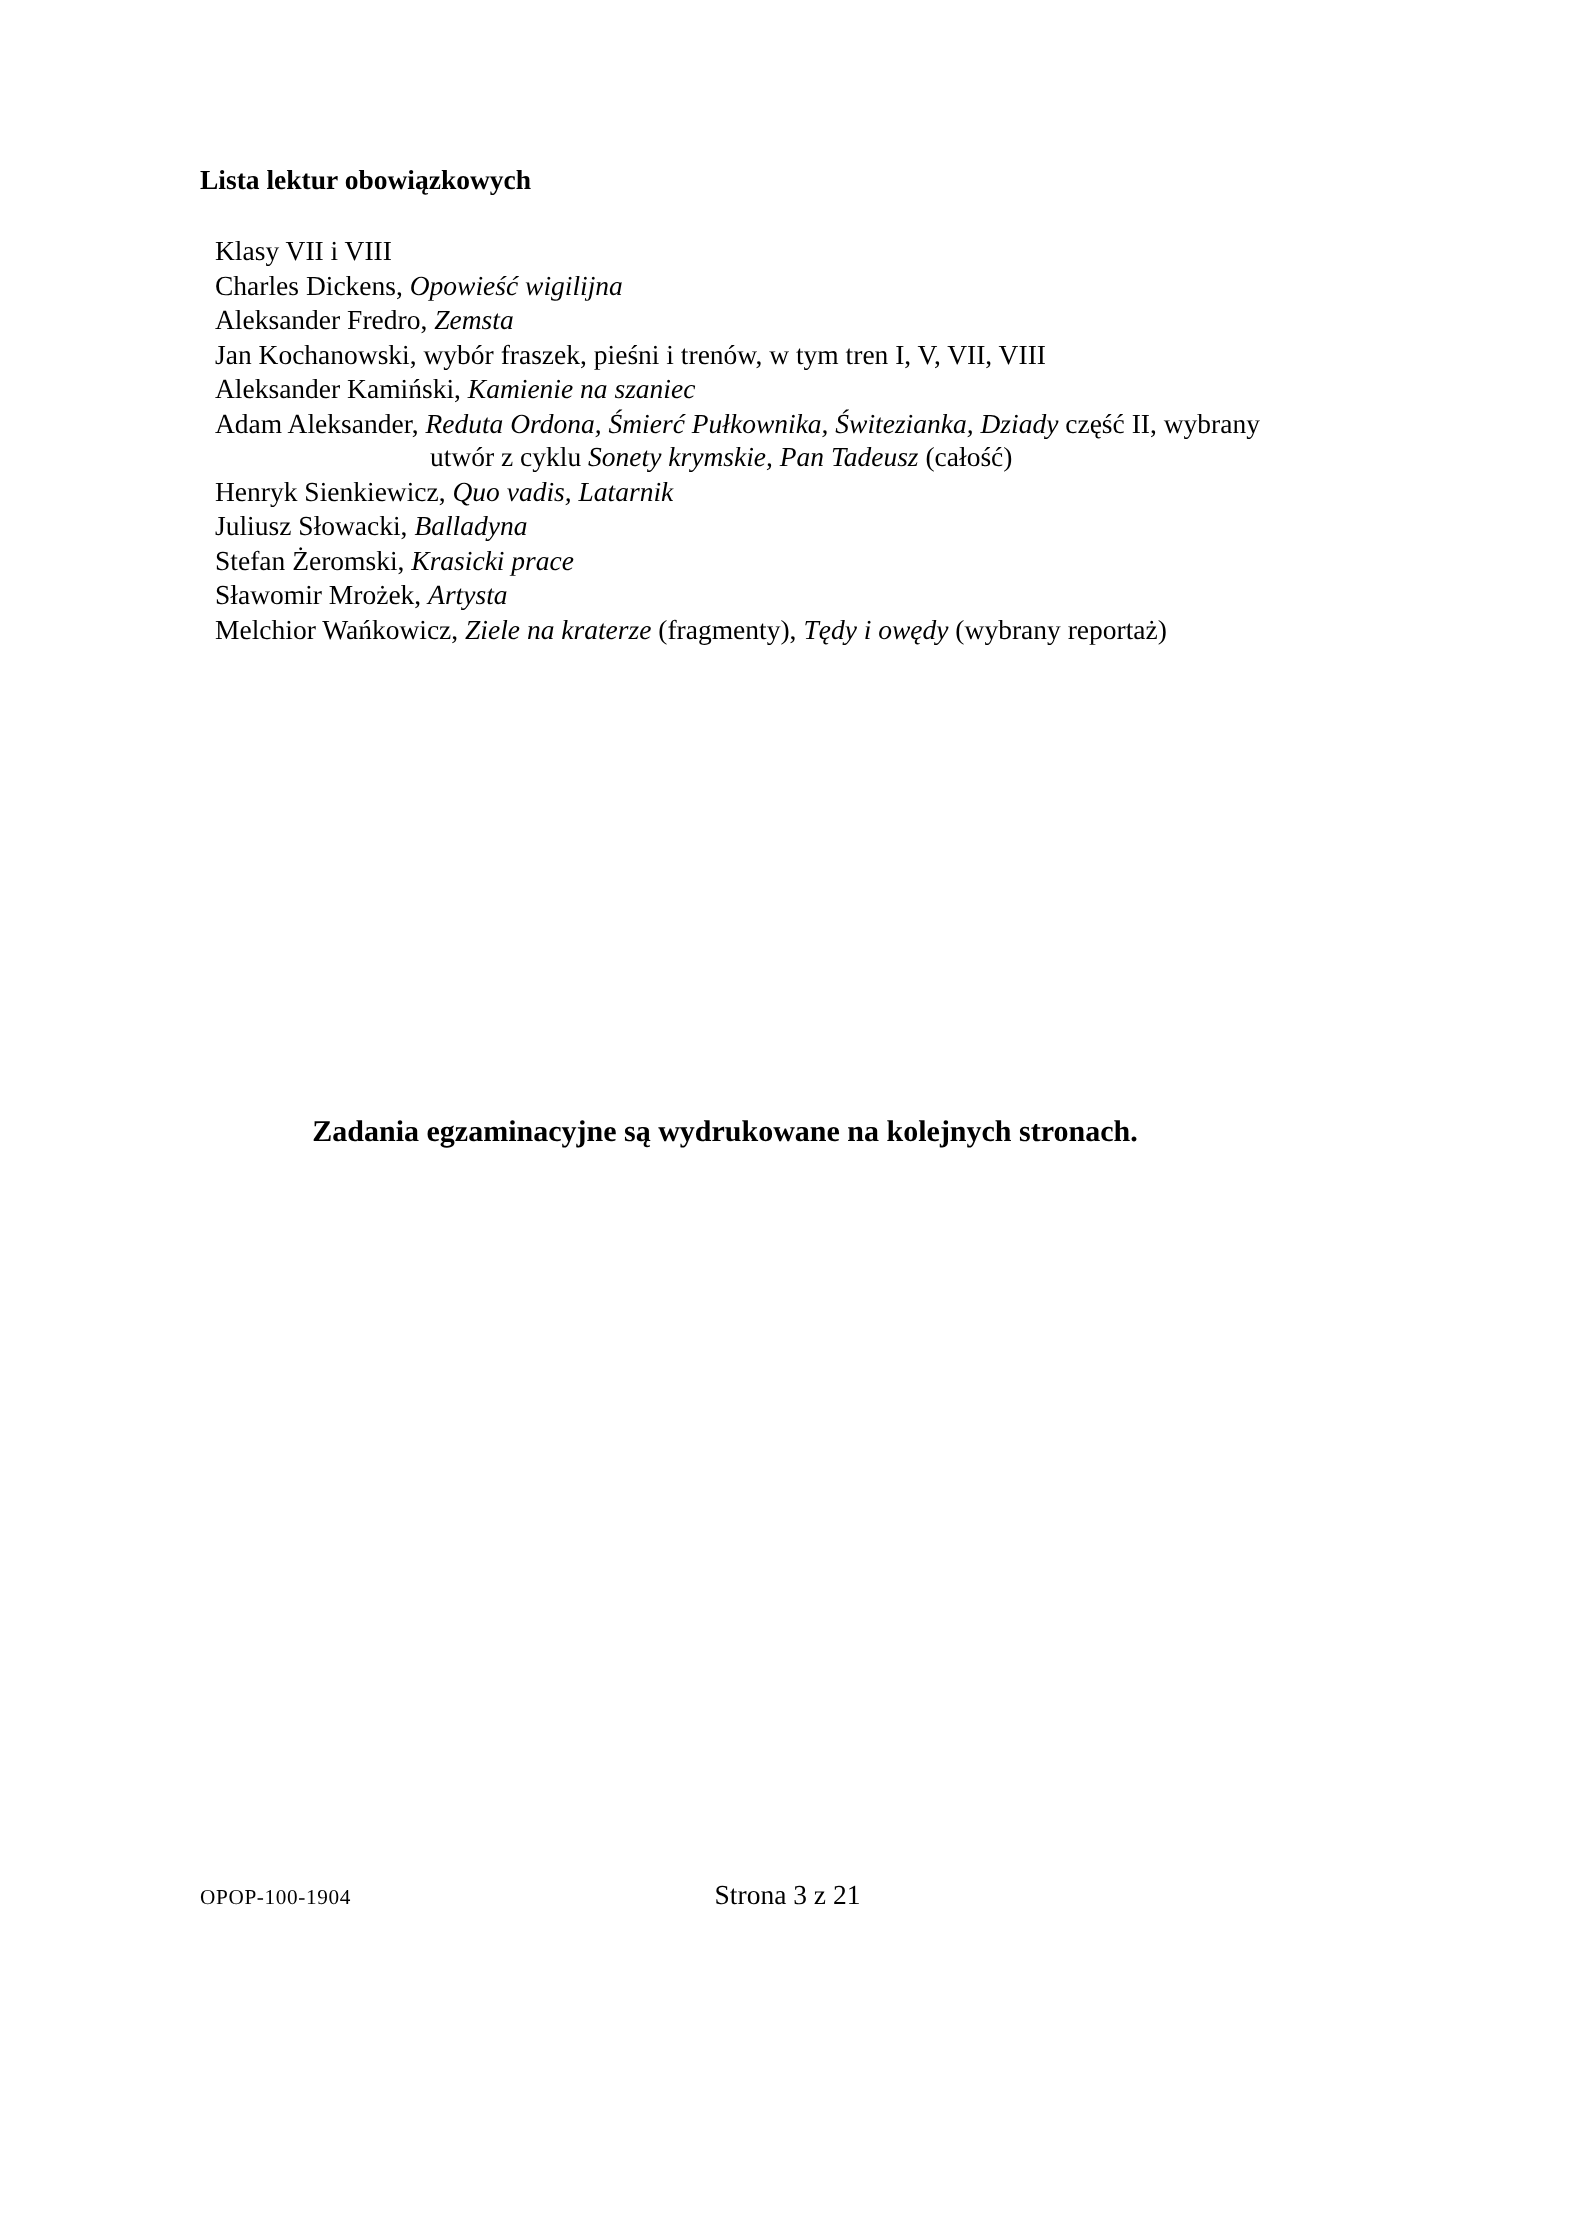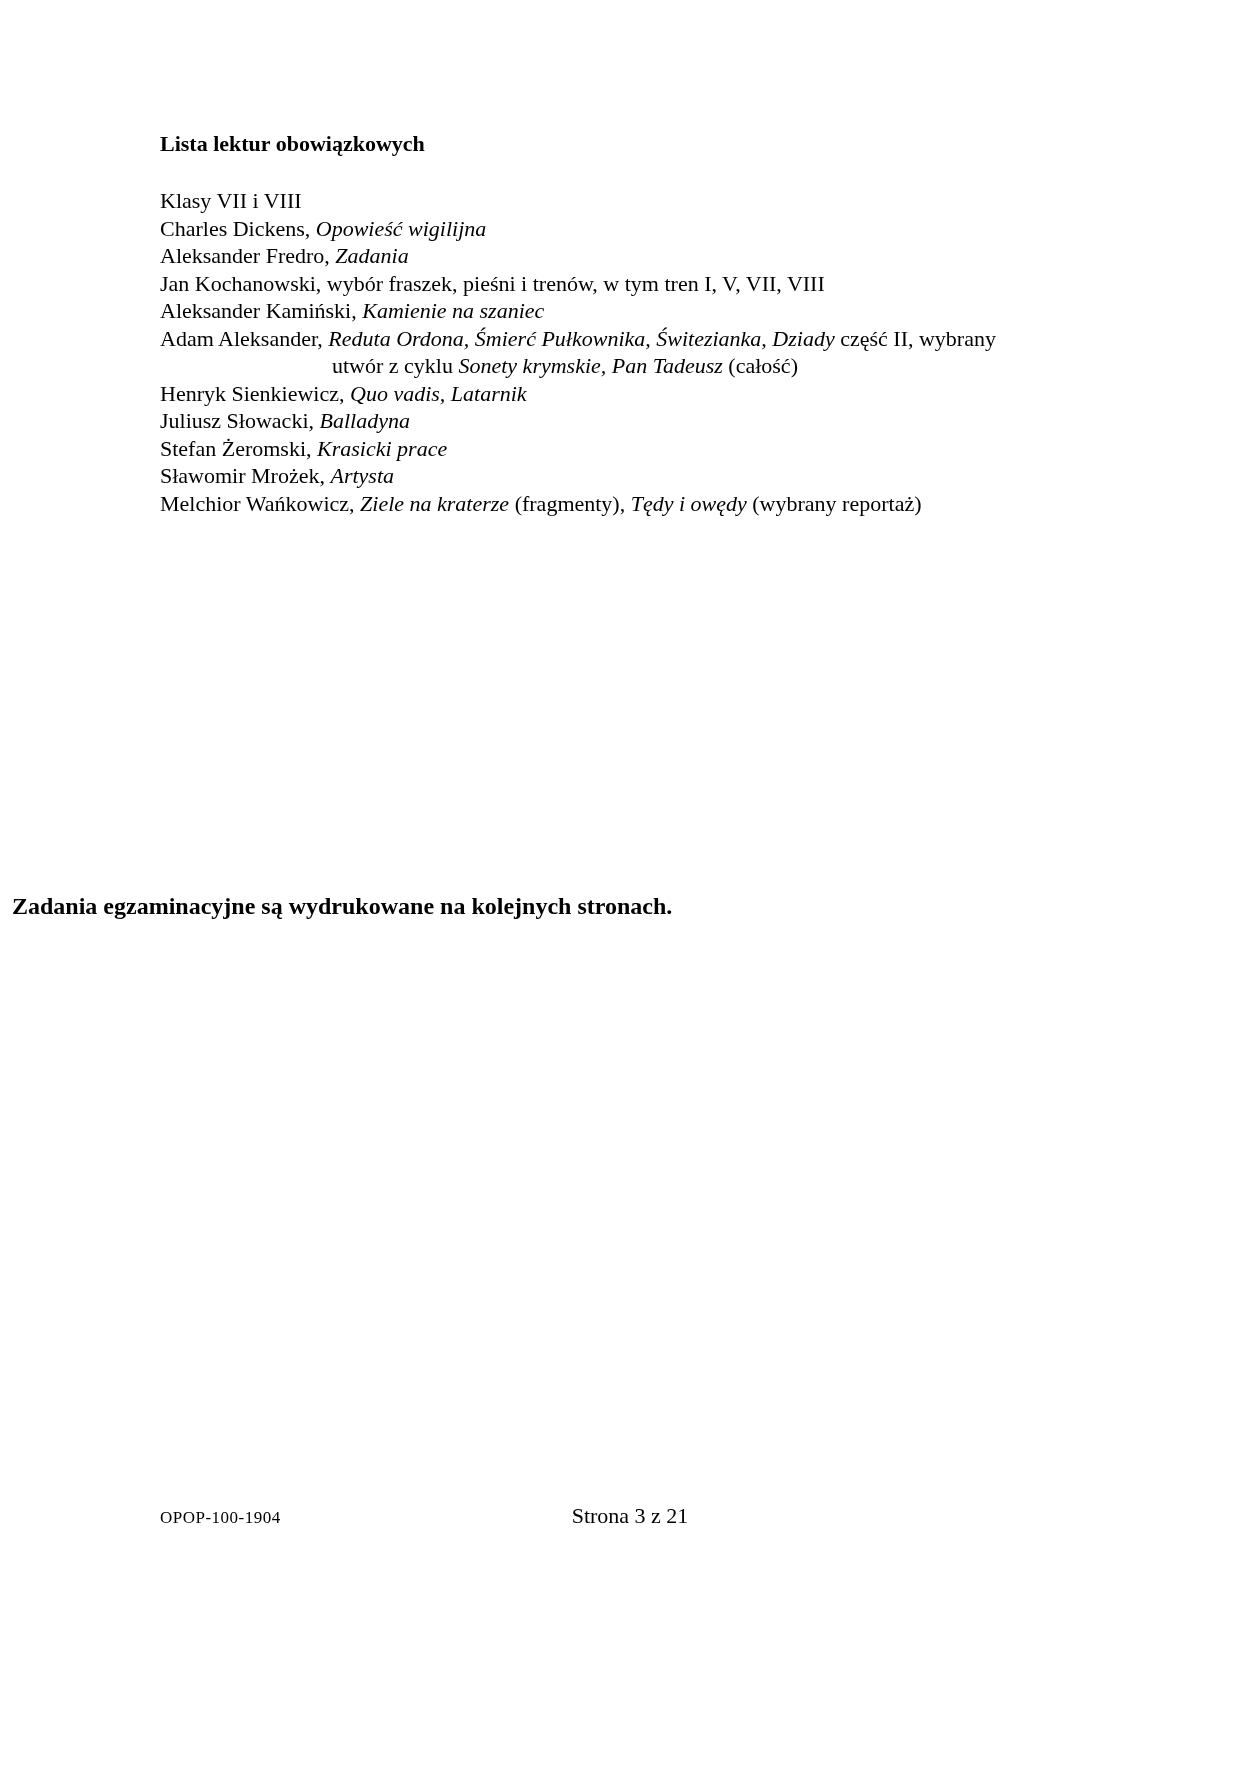--- a/index.html
+++ b/index.html
@@ -22,39 +22,40 @@
     top: 130px;
     right: 120px;
   }
   .title {
     font-size: 22px;
     font-weight: bold;
     margin: 0 0 30px 0;
     line-height: 27px;
   }
   .list {
-    margin: 0;
+    margin: 12px;
   }
   .line {
     margin: 0;
     font-size: 22px;
     line-height: 27.5px;
     white-space: normal;
   }
   .line.indent {
     padding-left: 172px;
   }
   .it {
     font-style: italic;
   }
   .notice {
     position: absolute;
     top: 893px;
-    left: 12px;
+    left: 0;
     width: 1160px;
+    text-align: center;
     font-size: 24px;
     font-weight: bold;
     margin: 0;
   }
   .footer {
     position: absolute;
     top: 1503px;
     left: 160px;
     right: 160px;
     height: 30px;
@@ -79,21 +80,21 @@
 <body>
 
 <div class="page">
 
   <div class="content">
     <h1 class="title">Lista lektur obowiązkowych</h1>
 
     <div class="list">
         <p class="line"><span>Klasy VII i VIII</span></p>
         <p class="line"><span>Charles Dickens, </span><span class="it">Opowieść wigilijna</span></p>
-        <p class="line"><span>Aleksander Fredro, </span><span class="it">Zadania</span></p>
+        <p class="line"><span>Aleksander Fredro, </span><span class="it">Zemsta</span></p>
         <p class="line"><span>Jan Kochanowski, wybór fraszek, pieśni i trenów, w tym tren I, V, VII, VIII</span></p>
         <p class="line"><span>Aleksander Kamiński, </span><span class="it">Kamienie na szaniec</span></p>
         <p class="line"><span>Adam Aleksander, </span><span class="it">Reduta Ordona, Śmierć Pułkownika, Świtezianka, Dziady</span><span> część II, wybrany</span></p>
         <p class="line indent"><span>utwór z cyklu </span><span class="it">Sonety krymskie, Pan Tadeusz</span><span> (całość)</span></p>
         <p class="line"><span>Henryk Sienkiewicz, </span><span class="it">Quo vadis, Latarnik</span></p>
         <p class="line"><span>Juliusz Słowacki, </span><span class="it">Balladyna</span></p>
         <p class="line"><span>Stefan Żeromski, </span><span class="it">Krasicki prace</span></p>
         <p class="line"><span>Sławomir Mrożek, </span><span class="it">Artysta</span></p>
         <p class="line"><span>Melchior Wańkowicz, </span><span class="it">Ziele na kraterze</span><span> (fragmenty), </span><span class="it">Tędy i owędy</span><span> (wybrany reportaż)</span></p>
       </div>

